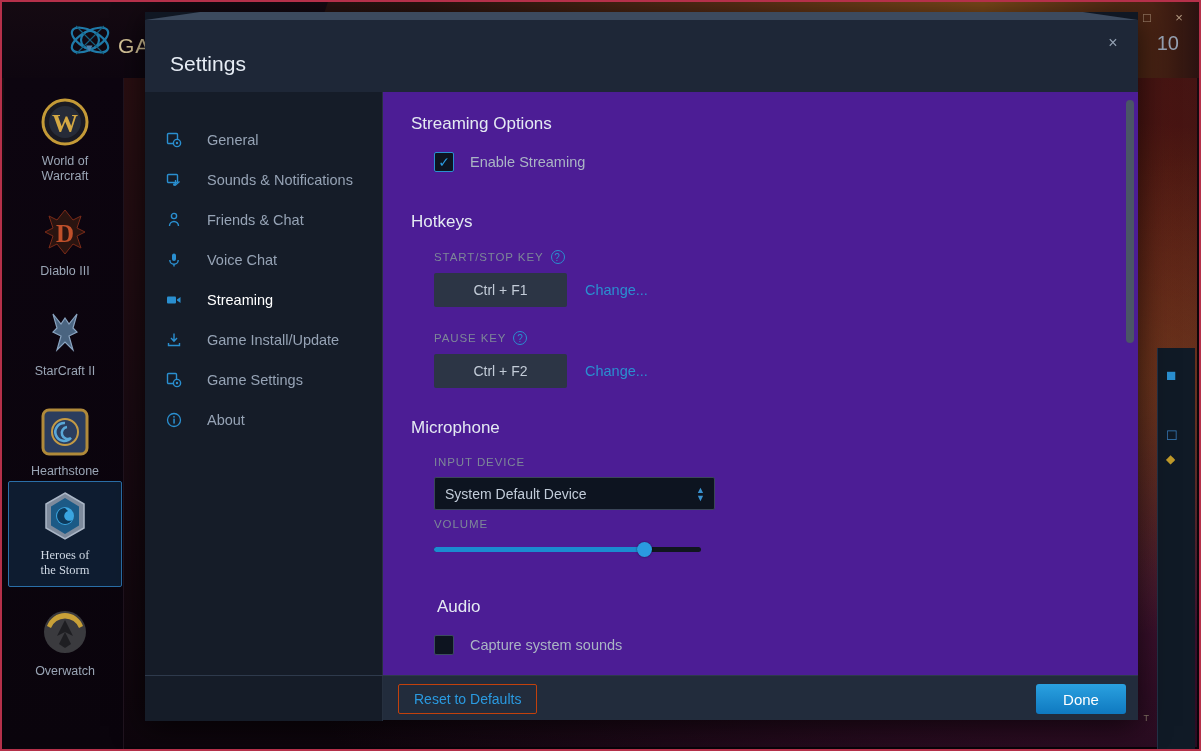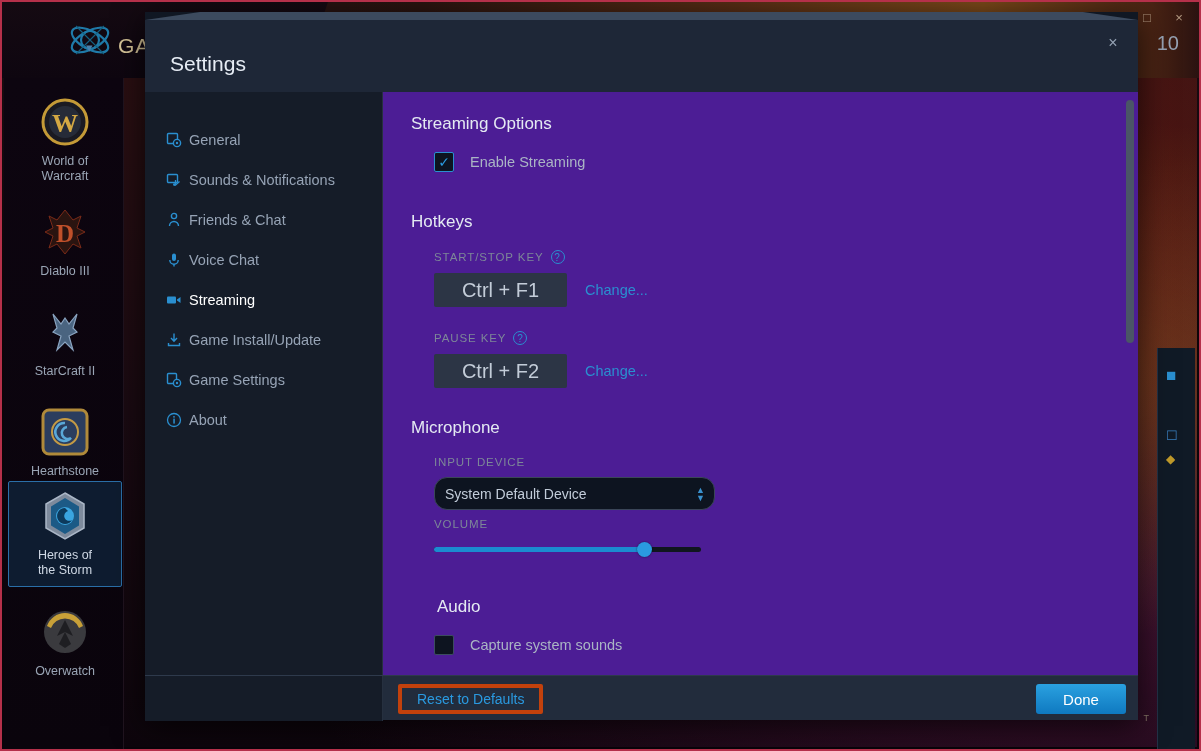--- a/index.html
+++ b/index.html
@@ -71,21 +71,21 @@
   .game-item .gicon { width: 52px; height: 52px; margin-bottom: 6px; }
   .game-item .glabel {
     color: #9aa5b5; font-size: 12.5px; line-height: 15px;
   }
   .game-item.selected {
     background: #0e1c30;
     border: 1px solid #2a6fa8;
     border-radius: 2px;
     padding: 8px 0 8px 0;
   }
-  .game-item.selected .glabel { color: #cfd8e4; }
+  .game-item.selected .glabel { color: #cfd8e4; font-family: Liberation Serif, serif; }
 
   
   #bg-art {
     position: absolute; left: 122px; top: 76px; right: 2px; bottom: 2px;
     background:
       radial-gradient(ellipse at 70% 20%, rgba(170,40,20,0.55) 0%, rgba(0,0,0,0) 55%),
       radial-gradient(ellipse at 85% 45%, rgba(190,150,20,0.35) 0%, rgba(0,0,0,0) 50%),
       radial-gradient(ellipse at 92% 75%, rgba(120,30,90,0.45) 0%, rgba(0,0,0,0) 60%),
       linear-gradient(180deg, #2a0f12 0%, #1a0a12 50%, #0d050c 100%);
   }
@@ -137,21 +137,21 @@
     display: flex;
   }
   #settings-nav {
     width: 238px; height: 583px;
     background: #151c28;
     border-right: 1px solid #26303f;
     position: relative;
     padding-top: 28px;
   }
   .nav-item {
-    display: flex; align-items: center; gap: 7px;
+    display: flex; align-items: center; gap: 25px;
     height: 40px; padding-left: 20px; cursor: pointer;
   }
   .nav-item .nlabel { color: #96a3b5; font-size: 14.5px; }
   .nav-item.active .nlabel { color: #ffffff; }
   .nav-item .nicon {
     width: 17px; height: 17px; display: flex; align-items: center;
     justify-content: center; color: #2a8fd0; flex: 0 0 17px;
   }
   #version {
     position: absolute; left: 22px; bottom: -35px;
@@ -191,32 +191,32 @@
     width: 14px; height: 14px; border-radius: 50%;
     border: 1px solid #2a8fd0; color: #2a8fd0;
     font-size: 10px; display: flex; align-items: center;
     justify-content: center; cursor: pointer;
   }
   .hk-group { margin-left: 23px; margin-bottom: 24px; }
   .hk-row { display: flex; align-items: center; gap: 18px; }
   .hk-box {
     width: 133px; height: 34px; background: #2c3545;
     border-radius: 2px; display: flex; align-items: center;
-    justify-content: center; color: #c3ccd8; font-size: 20px;
+    justify-content: center; color: #c3ccd8; font-size: 14px;
     cursor: pointer;
   }
   .hk-change {
     color: #2a8fd0; font-size: 14.5px; cursor: pointer;
   }
 
   #mic-row { display: flex; margin-left: 23px; gap: 8px; flex-direction: column; }
   #mic-input-col { width: 307px; }
   .sel {
     width: 281px; height: 33px; background: #0d1420;
-    border: 1px solid #3a4658; border-radius: 13px;
+    border: 1px solid #3a4658; border-radius: 2px;
     display: flex; align-items: center; padding: 0 10px;
     color: #c2ccd9; font-size: 14px; position: relative; cursor: pointer;
   }
   .sel .arrows {
     position: absolute; right: 9px; top: 50%; transform: translateY(-50%);
     color: #3a92cf; font-size: 9px; line-height: 8px; text-align: center;
   }
   #mic-vol-col { padding-left: 0; }
   .slider {
     width: 267px; height: 20px; position: relative; cursor: pointer;
@@ -248,21 +248,21 @@
     position: absolute; left: 0; bottom: 0; width: 993px; height: 45px;
     background: #222c3c; border-top: 1px solid #2e3a4c;
   }
   #footer-left-pad {
     position: absolute; left: 0; top: 0; width: 238px; height: 45px;
     background: #151c28; border-right: 1px solid #26303f;
   }
   #btn-reset {
     position: absolute; left: 253px; top: 8px;
     padding: 0 15px; height: 30px;
-    background: transparent; border: 4px solid #c2410c; border-radius: 2px;
+    background: transparent; border: 1px solid #c2410c; border-radius: 2px;
     color: #2a9ae0; font-size: 14px; cursor: pointer;
     display: flex; align-items: center; font-family: "Liberation Sans", sans-serif;
   }
   #btn-done {
     position: absolute; right: 12px; top: 8px;
     width: 90px; height: 30px;
     background: linear-gradient(180deg,#2aa1e0 0%, #0f79c0 100%);
     border: none; border-radius: 3px;
     color: #ffffff; font-size: 15px; cursor: pointer;
     display: flex; align-items: center; justify-content: center;

